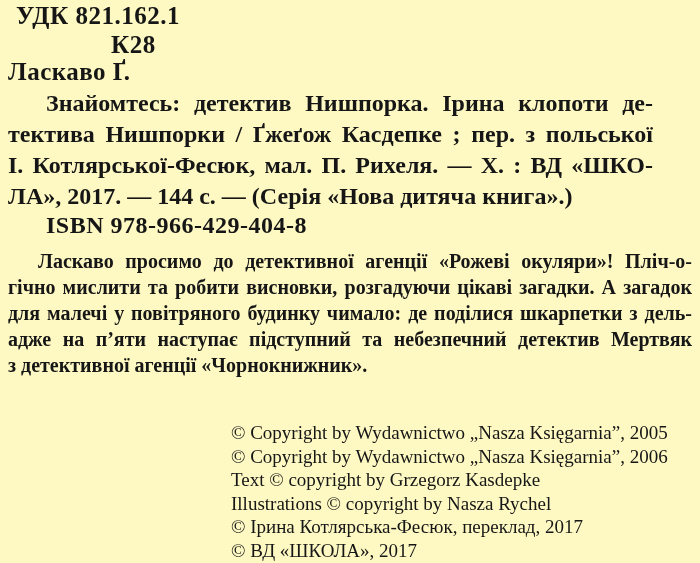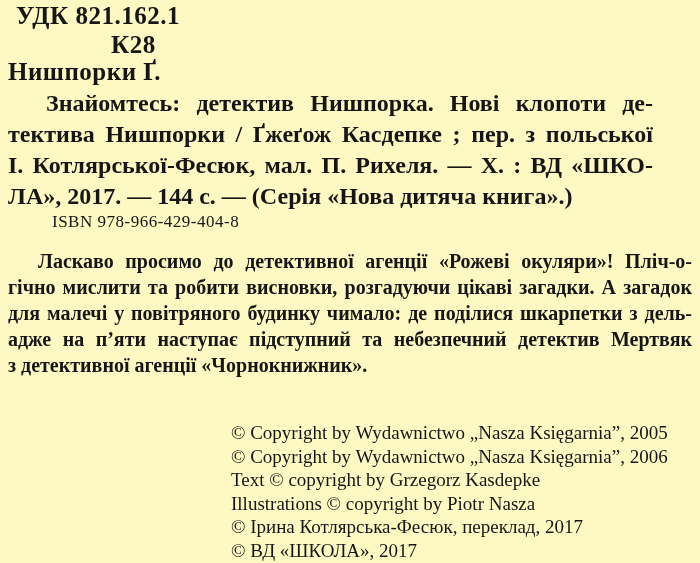--- a/index.html
+++ b/index.html
@@ -55,24 +55,24 @@
     text-align-last: justify;
   }
   .biblio > .line:first-child {
     padding-left: 38px;
   }
   .biblio > .line:last-child {
     text-align-last: left;
   }
   .isbn {
     position: absolute;
-    left: 52px;
+    left: 46px;
     top: 212px;
-    font-size: 17px;
-    font-weight: normal;
+    font-size: 24px;
+    font-weight: bold;
     letter-spacing: 0.5px;
   }
   .annotation {
     position: absolute;
     left: 8px;
     top: 248px;
     width: 684px;
     font-size: 20px;
     line-height: 26px;
     font-weight: bold;
@@ -99,41 +99,41 @@
 </style>
 </head>
 <body>
 
 <div class="page">
 
   <div class="udk">УДК 821.162.1</div>
 
   <div class="author-mark">К28</div>
 
-  <div class="author-heading">Нишпорки Ґ.</div>
+  <div class="author-heading">Ласкаво Ґ.</div>
 
   <div class="biblio">
-      <div class="line">Знайомтесь: детектив Нишпорка. Нові клопоти де-</div>
+      <div class="line">Знайомтесь: детектив Нишпорка. Ірина клопоти де-</div>
       <div class="line">тектива Нишпорки / Ґжеґож Касдепке ; пер. з польської</div>
       <div class="line">І. Котлярської-Фесюк, мал. П. Рихеля. — Х. : ВД «ШКО-</div>
       <div class="line">ЛА», 2017. — 144 с. — (Серія «Нова дитяча книга».)</div>
     </div>
 
   <div class="isbn">ISBN 978-966-429-404-8</div>
 
   <div class="annotation">
       <div class="line">Ласкаво просимо до детективної агенції «Рожеві окуляри»! Пліч-о-</div>
       <div class="line">гічно мислити та робити висновки, розгадуючи цікаві загадки. А загадок</div>
       <div class="line">для малечі у повітряного будинку чимало: де поділися шкарпетки з дель-</div>
       <div class="line">адже на п’яти наступає підступний та небезпечний детектив Мертвяк</div>
       <div class="line">з детективної агенції «Чорнокнижник».</div>
     </div>
 
   <div class="copyright">
       <div class="line">© Copyright by Wydawnictwo „Nasza Księgarnia”, 2005</div>
       <div class="line">© Copyright by Wydawnictwo „Nasza Księgarnia”, 2006</div>
       <div class="line">Text © copyright by Grzegorz Kasdepke</div>
-      <div class="line">Illustrations © copyright by Piotr Nasza</div>
+      <div class="line">Illustrations © copyright by Nasza Rychel</div>
       <div class="line">© Ірина Котлярська-Фесюк, переклад, 2017</div>
       <div class="line">© ВД «ШКОЛА», 2017</div>
     </div>
 
 </div>
 
 </body></html>

